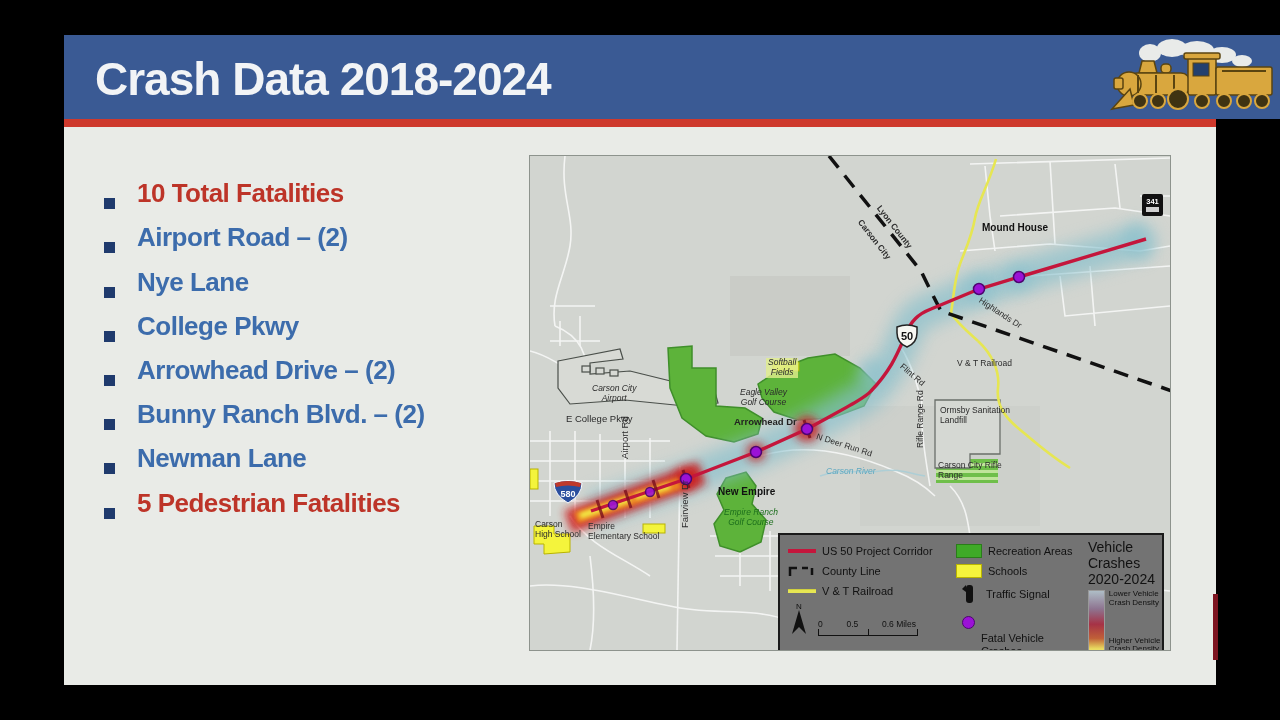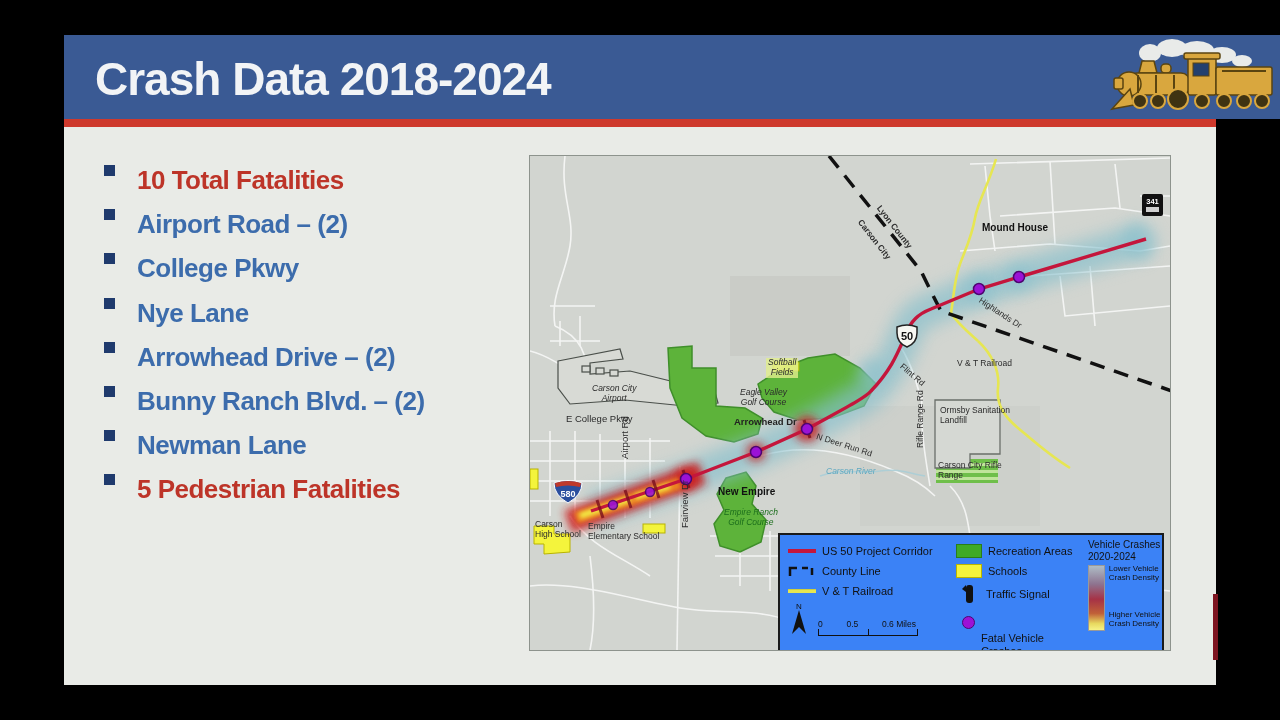--- a/index.html
+++ b/index.html
@@ -7,59 +7,59 @@
          font-family:"Liberation Sans",sans-serif;}
   .slide{position:absolute;left:64px;top:35px;width:1152px;height:650px;background:#e9ebe7;}
   
   .hdr{position:absolute;left:0;top:0;width:1176px;height:84px;background:#3a5a94;padding-left:48px;}
   .hdr-title{position:absolute;left:31px;top:0;height:84px;line-height:88px;color:#f2f4f6;
              font-size:46px;font-weight:bold;letter-spacing:-1px;}
   .red-rule{position:absolute;left:0;top:84px;width:1152px;height:8px;background:#ce392c;}
   .train{position:absolute;right:6px;top:2px;}
   
   .bullets{position:absolute;left:40px;top:130px;margin:0;padding:0;list-style:none;width:410px;}
-  .bullet-item{display:flex;align-items:flex-start;height:44.2px;}
+  .bullet-item{display:flex;align-items:flex-end;height:44.2px;}
   .bullet-sq{width:11px;height:11px;background:#1f3a6d;margin-right:22px;flex:0 0 11px;}
   .bullet-text{font-size:26px;font-weight:bold;letter-spacing:-0.5px;}
   .bullet-item.blue .bullet-text{color:#3c6cac;}
   .bullet-item.red .bullet-text{color:#bd3428;}
   
   .map{position:absolute;left:465px;top:120px;width:642px;height:496px;background:#d2d5d0;
        border:1px solid #8d938d;box-sizing:border-box;overflow:hidden;}
   .mapsvg{position:absolute;left:0;top:0;}
   .maplabel{position:absolute;font-size:8.5px;line-height:1.15;color:#2b2b2b;white-space:pre-line;
             transform-origin:0 0;}
   .maplabel.bold{font-weight:bold;font-size:10px;color:#111;}
   .maplabel.center{text-align:center;font-style:italic;}
   .maplabel.green-text{color:#1c6e1c;font-weight:bold;}
   .maplabel.water{color:#5fa8c0;font-style:italic;}
   .maplabel.chip{background:rgba(225,238,140,0.8);padding:0 2px;}
   
-  .legend{position:absolute;left:248px;top:377px;width:386px;height:134px;background:#3b82f6;
+  .legend{position:absolute;left:248px;top:377px;width:386px;height:134px;background:#737373;
           border:2px solid #1a1a1a;box-sizing:border-box;font-size:11px;color:#111;}
   .lg-col1{position:absolute;left:8px;top:4px;width:165px;}
   .lg-col2{position:absolute;left:176px;top:4px;width:130px;}
   .lg-col3{position:absolute;left:308px;top:4px;width:76px;}
   .lg-row{display:flex;align-items:center;margin:3px 0;height:17px;}
   .lg-row .sw{margin-right:6px;flex:0 0 auto;}
   .sw-line{width:28px;height:4px;background:#c4163c;}
   .sw-rail{width:28px;height:3px;background:#e6e652;border-top:1px solid #cfcf3e;}
   .sw-green{width:24px;height:12px;background:#3faa28;border:1px solid #2a7d1a;}
   .sw-yellow{width:24px;height:12px;background:#f4f43c;border:1px solid #b9b400;}
   .sw-dot{width:11px;height:11px;border-radius:50%;background:#9b12d6;border:1px solid #4d0570;margin-left:6px;margin-right:12px;}
   .lg-2line{line-height:1.1;margin-top:45px;}
   .lg-scale{display:flex;align-items:flex-end;margin-top:4px;}
   .northwrap{width:22px;margin-right:8px;text-align:center;}
   .north-n{font-size:8px;line-height:7px;}
   .scalebar{font-size:8.5px;}
   .scale-ticks{display:flex;justify-content:space-between;width:98px;}
   .scale-line{width:98px;height:6px;border-left:1px solid #111;border-right:1px solid #111;
               border-bottom:1px solid #111;position:relative;}
   .scale-line:after{content:"";position:absolute;left:49px;top:0;width:1px;height:6px;background:#111;}
-  .lg-denstitle{font-size:10px;line-height:1.15;margin-bottom:3px;}
+  .lg-denstitle{font-size:14px;line-height:1.15;margin-bottom:3px;}
   .densrow{display:flex;}
   .densbar{width:15px;height:64px;background:linear-gradient(180deg,#aebdc6 0%,#8e7490 28%,#a63246 52%,#c06038 74%,#e8d95f 90%,#f6f286 100%);margin-right:4px;border:1px solid #999;}
   .denslabels{position:relative;width:56px;height:64px;font-size:8px;line-height:1.1;}
   .dens-top{position:absolute;top:0;}
   .dens-bot{position:absolute;bottom:0;}
   .edge-strip{position:absolute;left:1213px;top:594px;width:5px;height:66px;background:#7d1420;}
 </style>
 </head>
 <body>
 
@@ -116,26 +116,26 @@
           <span class="bullet-text">10 Total Fatalities</span>
         </li>
 
         <li class="bullet-item blue">
           <span class="bullet-sq"></span>
           <span class="bullet-text">Airport Road – (2)</span>
         </li>
 
         <li class="bullet-item blue">
           <span class="bullet-sq"></span>
+          <span class="bullet-text">Nye Lane</span>
+        </li>
+
+        <li class="bullet-item blue">
+          <span class="bullet-sq"></span>
           <span class="bullet-text">College Pkwy</span>
-        </li>
-
-        <li class="bullet-item blue">
-          <span class="bullet-sq"></span>
-          <span class="bullet-text">Nye Lane</span>
         </li>
 
         <li class="bullet-item blue">
           <span class="bullet-sq"></span>
           <span class="bullet-text">Arrowhead Drive – (2)</span>
         </li>
 
 
         <li class="bullet-item blue">
           <span class="bullet-sq"></span>

